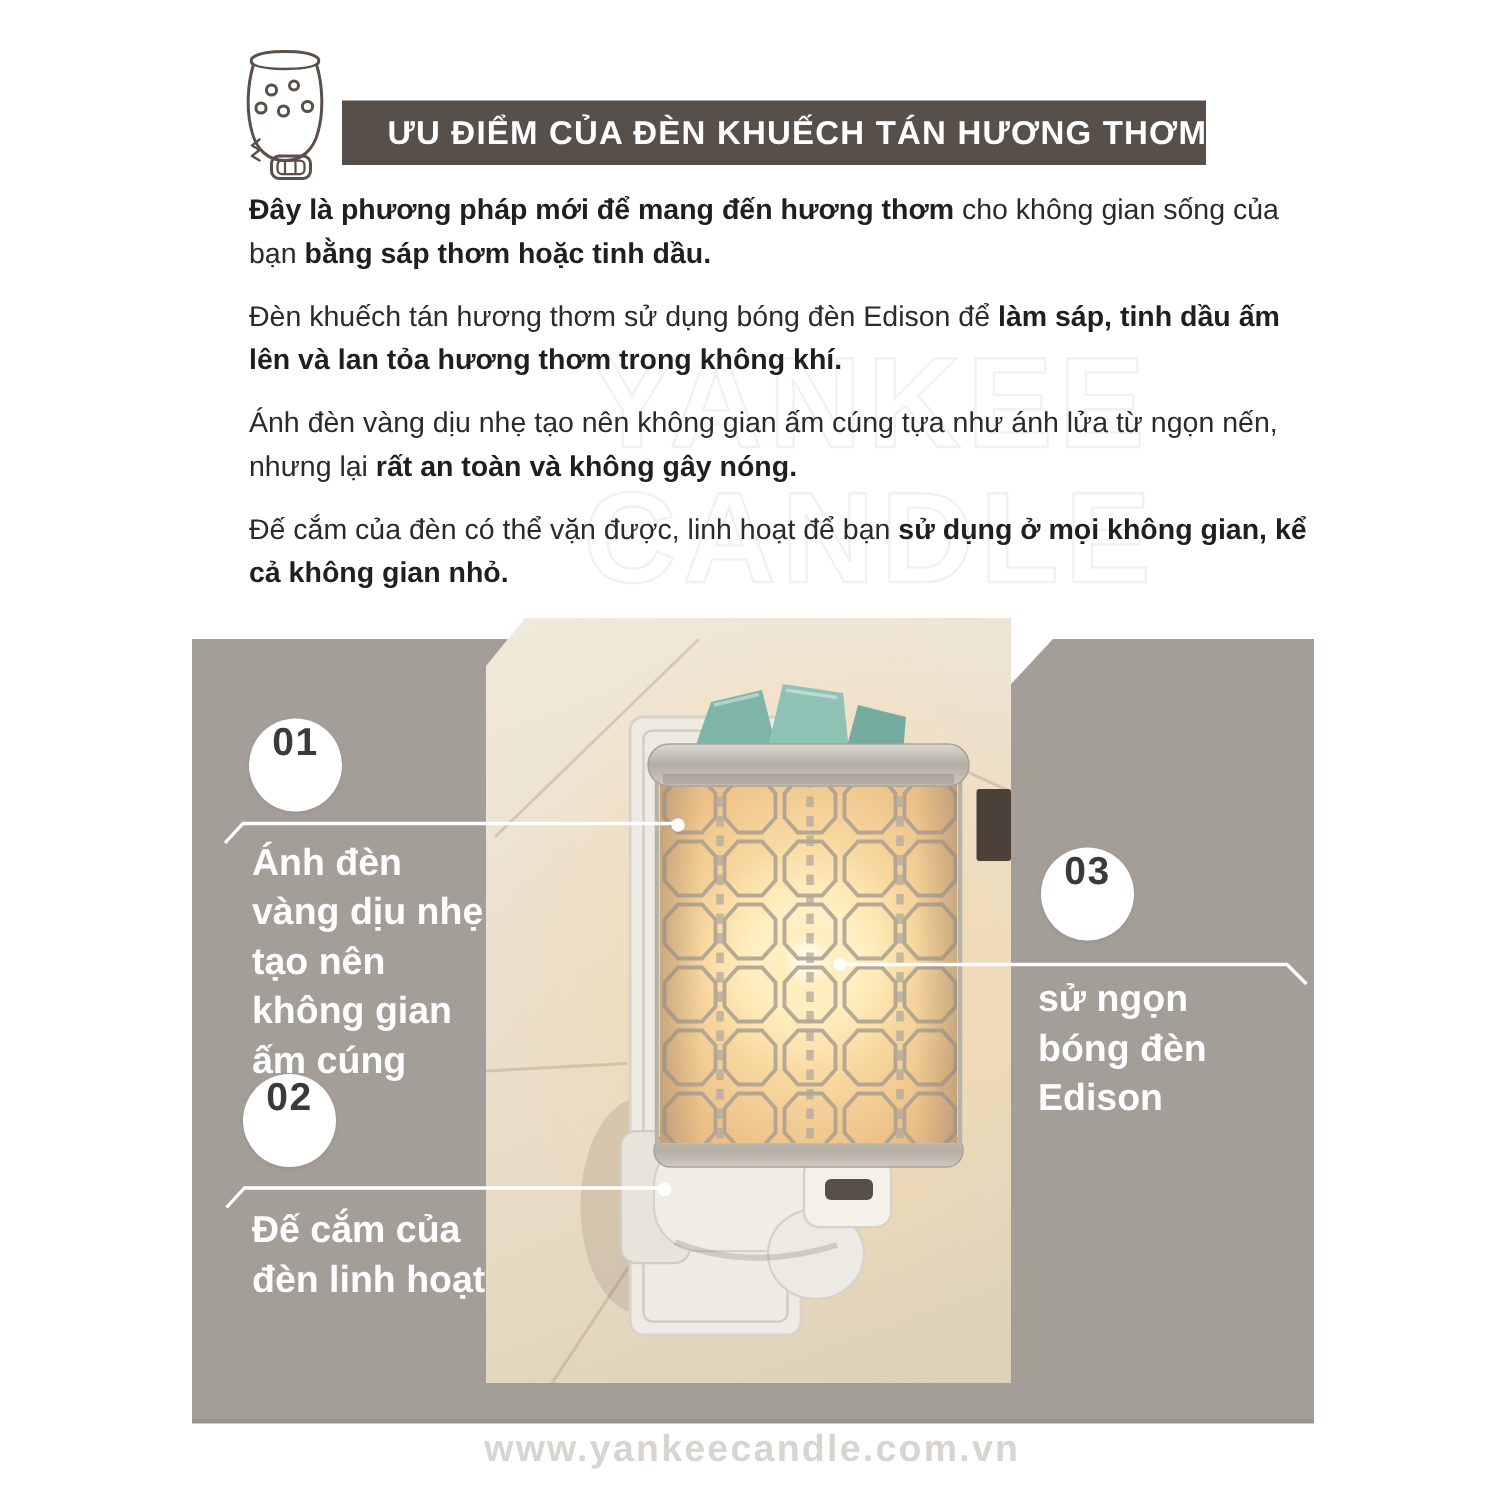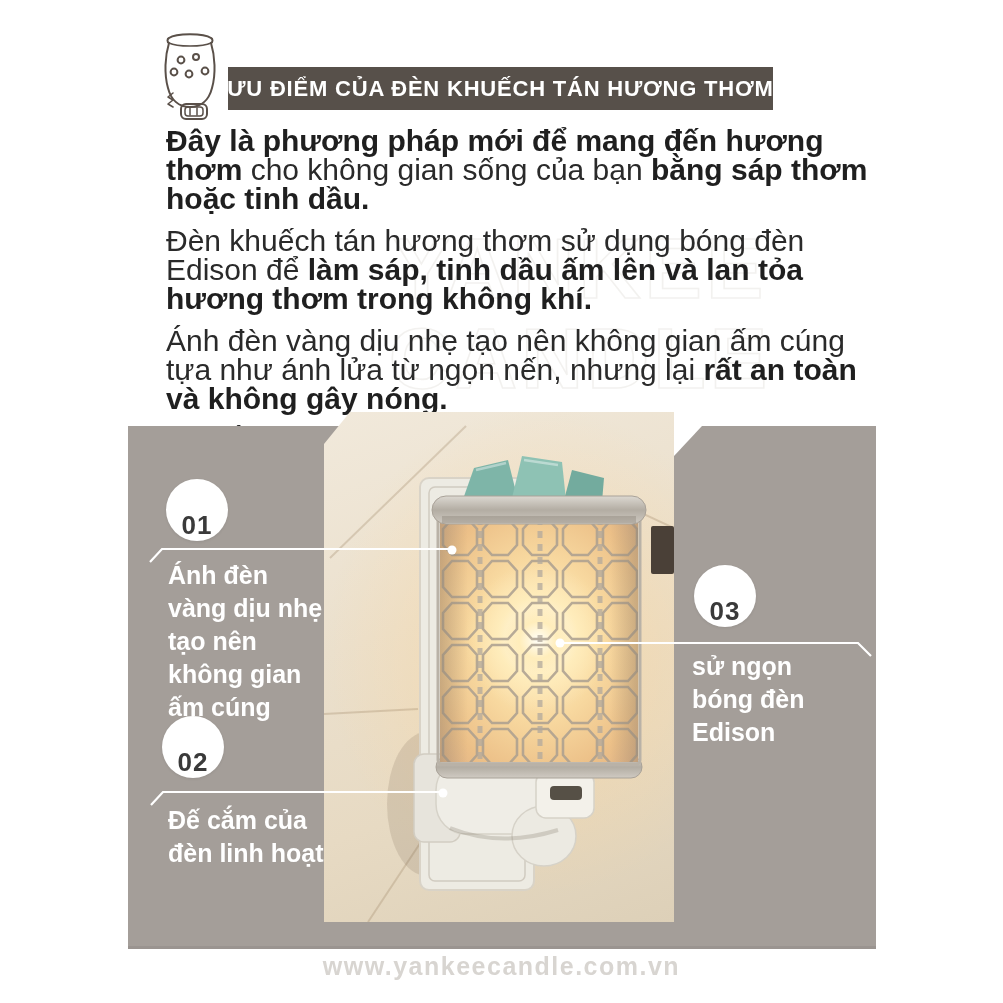--- a/index.html
+++ b/index.html
@@ -9,44 +9,44 @@
     font-family:"Liberation Sans","DejaVu Sans",sans-serif;
     color:#272727;
   }
   
   .bg-watermark{position:absolute;left:388px;top:212px;z-index:0;opacity:.55;pointer-events:none;}
   
   .header-icon{position:absolute;left:153px;top:30px;width:74px;height:92px;z-index:2;}
   .banner{
     position:absolute;left:228px;top:67px;width:545px;height:43px;z-index:2;
     background:#57504a;color:#ffffff;display:flex;align-items:center;justify-content:center;
-    font-weight:bold;font-size:22px;letter-spacing:.8px;white-space:nowrap;
+    font-weight:bold;font-size:22px;letter-spacing:.8px;white-space:nowrap;padding-left:31px;
   }
   
   .intro{position:absolute;left:166px;top:126px;width:706px;z-index:1;}
-  .intro p{margin:0 0 13px 0;font-size:30px;line-height:29px;font-weight:400;color:#2a2a2a;}
+  .intro p{margin:0 0 13px 0;font-size:19px;line-height:29px;font-weight:400;color:#2a2a2a;}
   .intro .b{font-weight:bold;color:#1f1f1f;}
   
   .panel{position:absolute;left:128px;top:426px;width:748px;height:520px;background:#a49e99;z-index:1;
          border-bottom:3px solid rgba(0,0,0,0.06);}
   .photo{
     position:absolute;left:324px;top:412px;width:350px;height:510px;z-index:2;
     clip-path:polygon(26px 0,100% 0,100% 100%,0 100%,0 32px);
     background:
       radial-gradient(300px 340px at 62% 47%, rgba(255,213,148,.55), rgba(255,213,148,0) 72%),
       linear-gradient(160deg,#f1e9db 0%,#ebe0cd 38%,#e7dac3 68%,#ddd0b8 100%);
   }
   .photo svg{display:block;}
   .chamfer-right{
     position:absolute;left:674px;top:426px;width:28px;height:30px;background:#ffffff;z-index:3;
     clip-path:polygon(0 0,100% 0,0 100%);
   }
   .callout-circle{
     position:absolute;width:62px;height:62px;border-radius:50%;background:#ffffff;z-index:5;
-    display:flex;align-items:flex-end;justify-content:center;
+    display:flex;align-items:flex-start;justify-content:center;
     font-weight:bold;font-size:26px;color:#3a3a3a;letter-spacing:1px;
     box-shadow:0 1px 3px rgba(0,0,0,.08);
   }
   .c1{left:166px;top:479px;} .c2{left:162px;top:716px;} .c3{left:694px;top:565px;}
   .callout-label{
     position:absolute;z-index:5;color:#ffffff;font-weight:bold;font-size:25px;line-height:33px;
   }
   .l1{left:168px;top:559px;width:160px;}
   .l2{left:168px;top:804px;width:160px;}
   .l3{left:692px;top:650px;width:120px;}

